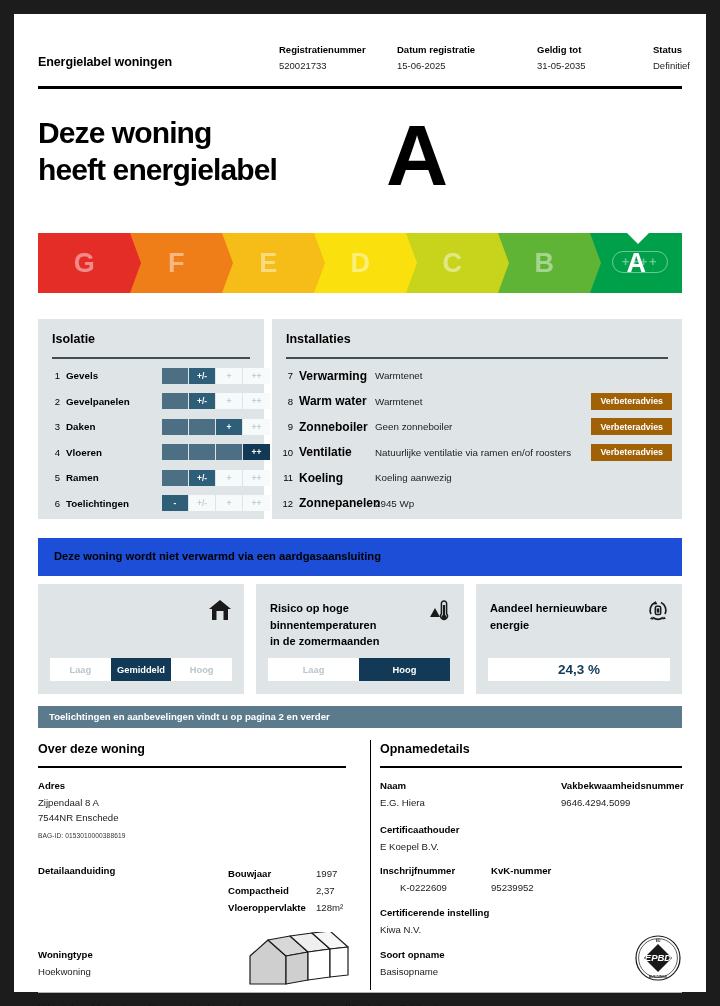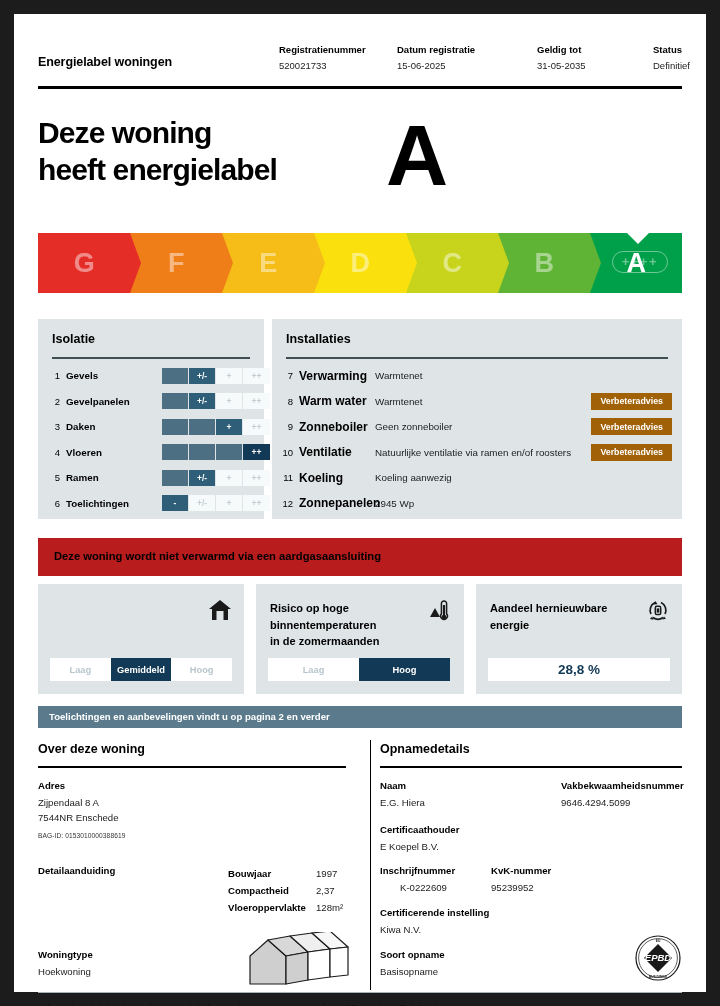--- a/index.html
+++ b/index.html
@@ -68,21 +68,21 @@
   .cell.active.deep { background:#123a56; color:#fff; }
 
   .irow { display:flex; align-items:center; height:25.5px; }
   .irow .num { width:17px; font-size:9.5px; color:#000; text-align:right; padding-right:6px; }
   .irow .lbl { width:76px; font-size:12px; font-weight:bold; color:#000; }
   .irow .val { font-size:9.8px; color:#222; white-space:nowrap; }
   .advice { position:absolute; right:10px; background:#a16207; color:#fff;
             font-size:8.8px; font-weight:bold; padding:3.5px 9px; white-space:nowrap; }
 
   
-  .gas { position:absolute; left:24px; top:524px; width:644px; height:38px; background:#b91c1c; }
+  .gas { position:absolute; left:24px; top:524px; width:644px; height:38px; background:#1d4ed8; }
   .gas span { position:absolute; left:16px; top:12px; font-size:11.2px; font-weight:bold; color:#000; }
 
   
   .card { position:absolute; top:570px; height:110px; background:#dfe5e7; }
   .card .ttl { position:absolute; left:14px; top:16px; font-size:11px; line-height:16.5px;
                font-weight:bold; color:#000; }
   .card .ico { position:absolute; right:11px; top:13px; width:26px; height:26px; }
   .seg { position:absolute; left:12px; bottom:13px; display:flex; height:23px; background:#fff; }
   .seg div { display:flex; align-items:center; justify-content:center;
              font-size:9.3px; font-weight:bold; color:#b9c6cc; }
@@ -338,21 +338,21 @@
         <path d="M6 17 A8.5 8.5 0 0 1 10 5.5" fill="none" stroke="#1a1a1a" stroke-width="1.7"></path>
         <path d="M20 17 A8.5 8.5 0 0 0 16 5.5" fill="none" stroke="#1a1a1a" stroke-width="1.7"></path>
         <path d="M8 20.5 A8.5 8.5 0 0 0 18 20.5" fill="none" stroke="#1a1a1a" stroke-width="1.7"></path>
         <path d="M10.6 4 L8.4 7.4 L12.4 7.2 Z" fill="#1a1a1a"></path>
         <path d="M19 19.4 L17.2 22.6 L21 21.8 Z" fill="#1a1a1a"></path>
         <path d="M7.2 19.4 L8.6 22.8 L4.9 21.9 Z" fill="#1a1a1a"></path>
         <rect x="10.3" y="9.3" width="5.4" height="8.2" rx="1.6" fill="none" stroke="#1a1a1a" stroke-width="1.5"></rect>
         <rect x="11.7" y="11.4" width="2.6" height="4.2" fill="#1a1a1a"></rect>
       </svg>
     </div>
-    <div class="pctbox" style="width:182px;">28,8 %</div>
+    <div class="pctbox" style="width:182px;">24,3 %</div>
   </div>
 
   <div class="toel">
     <span>Toelichtingen en aanbevelingen vindt u op pagina 2 en verder</span>
   </div>
 
   <div class="sec-h" style="left:24px; top:728px;">Over deze woning</div>
   <div class="sec-rule" style="left:24px; top:752px; width:308px;"></div>
 
   <div class="b" style="position:absolute;left:24px;top:766px;">Adres</div>

